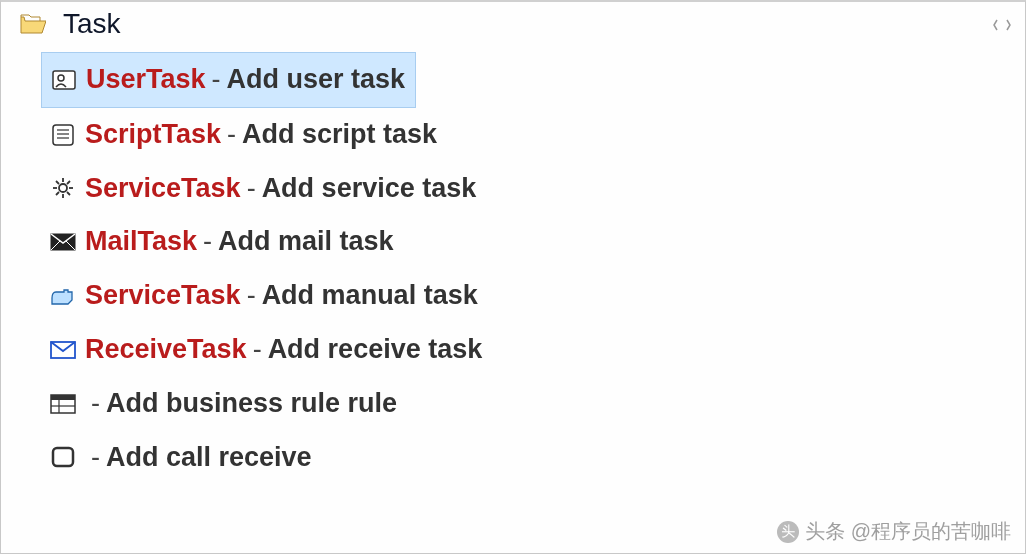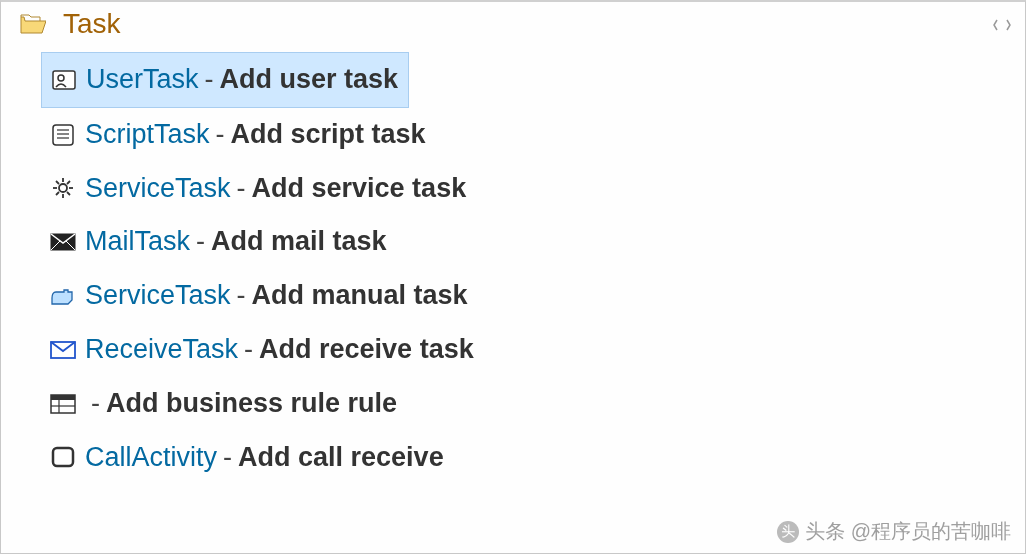--- a/index.html
+++ b/index.html
@@ -18,21 +18,21 @@
       position: relative;
     }
     .header {
       display: flex;
       align-items: center;
       padding: 6px 12px 8px 18px;
       position: relative;
     }
     .header-title {
       font-size: 28px;
-      color: #a16207;
+      color: #0f172a;
       margin-left: 8px;
       font-weight: 400;
     }
     .collapse-btn {
       position: absolute;
       right: 14px;
       top: 16px;
       color: #888;
       font-size: 16px;
       cursor: pointer;
@@ -60,22 +60,22 @@
     .item-icon {
       width: 28px;
       height: 24px;
       margin-right: 8px;
       display: flex;
       align-items: center;
       justify-content: center;
       flex-shrink: 0;
     }
     .item-name {
-      font-weight: 400;
-      color: #0369a1;
+      font-weight: 700;
+      color: #b91c1c;
       white-space: nowrap;
     }
     .item-sep {
       color: #444;
       margin: 0 6px;
     }
     .item-desc {
       color: #333;
       font-weight: 700;
       white-space: nowrap;
@@ -221,21 +221,20 @@
       <span class="item-sep">-</span>
       <span class="item-desc">Add business rule rule</span>
     </div>
 
     <div class="item">
       <span class="item-icon">
         <svg width="24" height="22" viewBox="0 0 24 22">
             <rect x="2" y="2" width="20" height="18" rx="4" fill="#fff" stroke="#333" stroke-width="2.5"></rect>
           </svg>
       </span>
-      <span class="item-name">CallActivity</span>
       <span class="item-sep">-</span>
       <span class="item-desc">Add call receive</span>
     </div>
 
   </div>
 
   <div class="watermark">
     <span class="wm-icon">头</span>
     <span>头条 @程序员的苦咖啡</span>
   </div>

